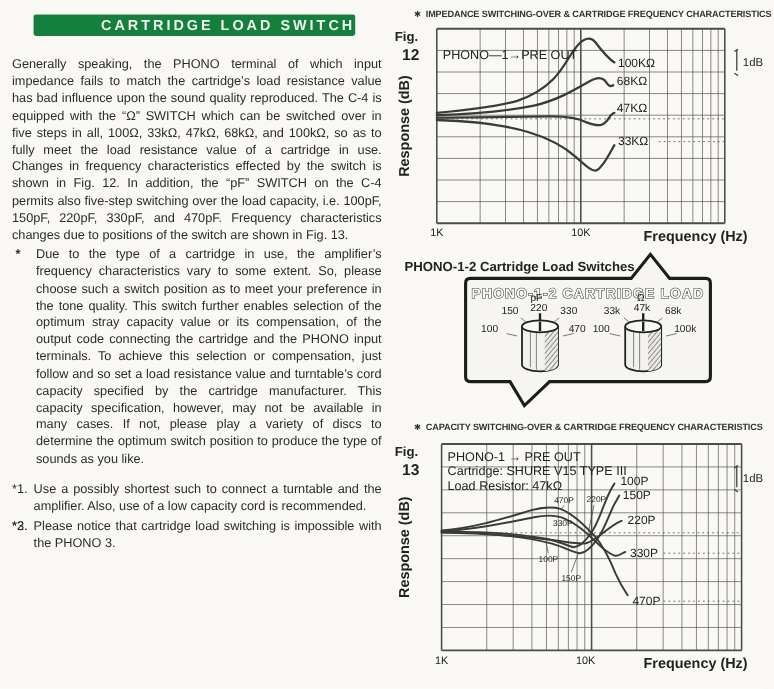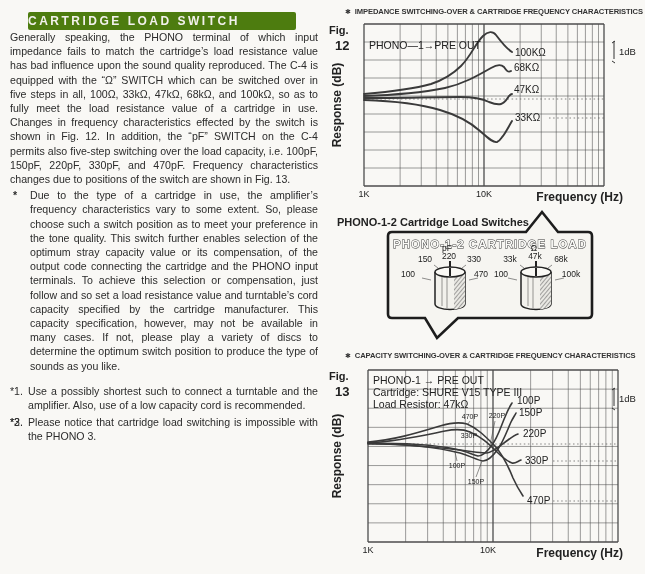--- a/index.html
+++ b/index.html
@@ -4,28 +4,28 @@
 <style>
   html,body{margin:0;padding:0;}
   #page{
     position:relative; width:645px; height:574px; overflow:hidden;
     background:#f9f8f5; color:#282828;
     font-family:"Liberation Sans","DejaVu Sans",sans-serif;
   }
   
   #left-col{position:absolute; left:10px; top:12px; width:308px;}
   .title-bar{
-    margin-left:18px; width:268px; height:18px; background:#4d7c0f;
+    margin-left:18px; width:268px; height:18px; background:#15803d;
     color:#f2f1ec; font-size:12px; font-weight:bold; letter-spacing:2.5px;
-    text-align:left; line-height:18px; border-radius:2px;
+    text-align:right; line-height:18px; border-radius:2px;
   }
   .body-text{
     font-size:10.6px; line-height:14.2px; text-align:justify; color:#2b2b2b;
   }
-  .p1{margin-top:0;}
+  .p1{margin-top:17px;}
   .hang{position:relative; padding-left:20px; margin-top:2px;}
   .hang .marker{position:absolute; left:3px; top:0; font-weight:bold;}
   .cont{padding-left:20px;}
   .footnotes{margin-top:11px;}
   .footnote{position:relative; padding-left:18px; margin-bottom:3px;}
   .footnote .marker{position:absolute; left:0; top:0;}
   
   .sec-header{
     position:absolute; left:345px; font-size:7.6px; font-weight:bold;
     color:#333; letter-spacing:-0.1px; white-space:nowrap;

